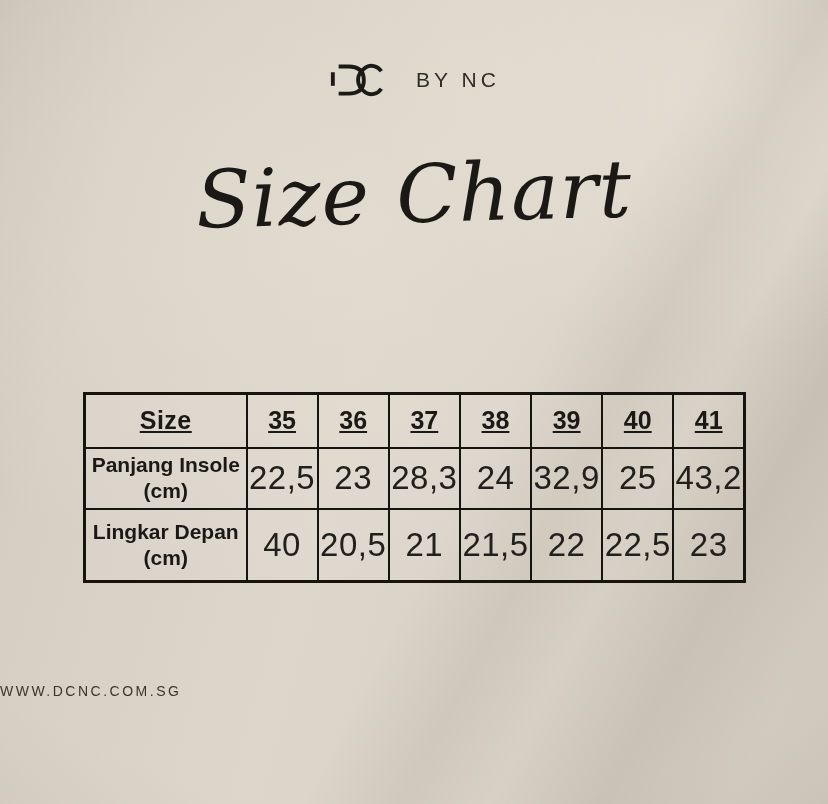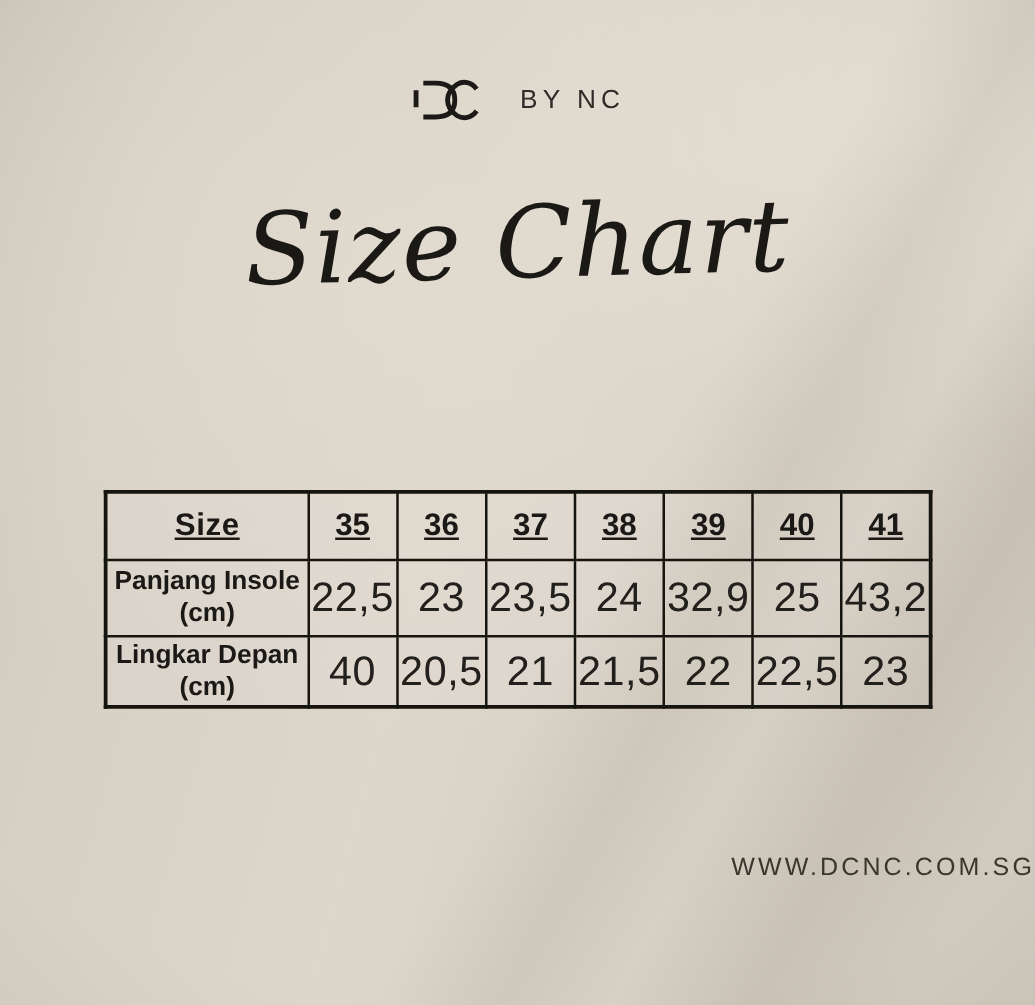--- a/index.html
+++ b/index.html
@@ -64,30 +64,30 @@
   }
   .size-table td,.size-table th{
     border:2px solid #16140f;
     text-align:center;vertical-align:middle;
     padding:0;
     background:rgba(255,255,255,0.06);
   }
   .size-table col.c-label{width:162px;}
   .size-table tr.hdr{height:54px;text-decoration:underline;}
   .size-table tr.r1{height:61px;}
-  .size-table tr.r2{height:57px;}
+  .size-table tr.r2{height:73px;}
   .th-size{font-size:25px;font-weight:700;letter-spacing:0.5px;}
   .th-num{font-size:25px;font-weight:700;}
   .row-label{font-size:21px;font-weight:700;line-height:1.25;}
   .cell-val{font-size:33px;font-weight:400;letter-spacing:0.5px;color:#22201c;}
 
   .footer{
     position:absolute;top:683px;left:0;right:0;
-    text-align:right;
-    font-size:20px;letter-spacing:2.5px;font-weight:500;color:#3a362d;
+    text-align:left;
+    font-size:14px;letter-spacing:2.5px;font-weight:500;color:#3a362d;
   }
 </style>
 </head>
 <body>
 
 <div class="canvas">
   <div class="shade"></div>
 
   <div class="brand">
     <span>
@@ -125,21 +125,21 @@
       <th class="th-num">40</th>
       <th class="th-num">41</th>
     </tr>
     <tr class="r1">
       <td class="row-label">
         <div>Panjang Insole</div>
         <div>(cm)</div>
       </td>
       <td class="cell-val">22,5</td>
       <td class="cell-val">23</td>
-      <td class="cell-val">23,5</td>
+      <td class="cell-val">28,3</td>
       <td class="cell-val">24</td>
       <td class="cell-val">32,9</td>
       <td class="cell-val">25</td>
       <td class="cell-val">43,2</td>
     </tr>
     <tr class="r2">
       <td class="row-label">
         <div>Lingkar Depan</div>
         <div>(cm)</div>
       </td>

